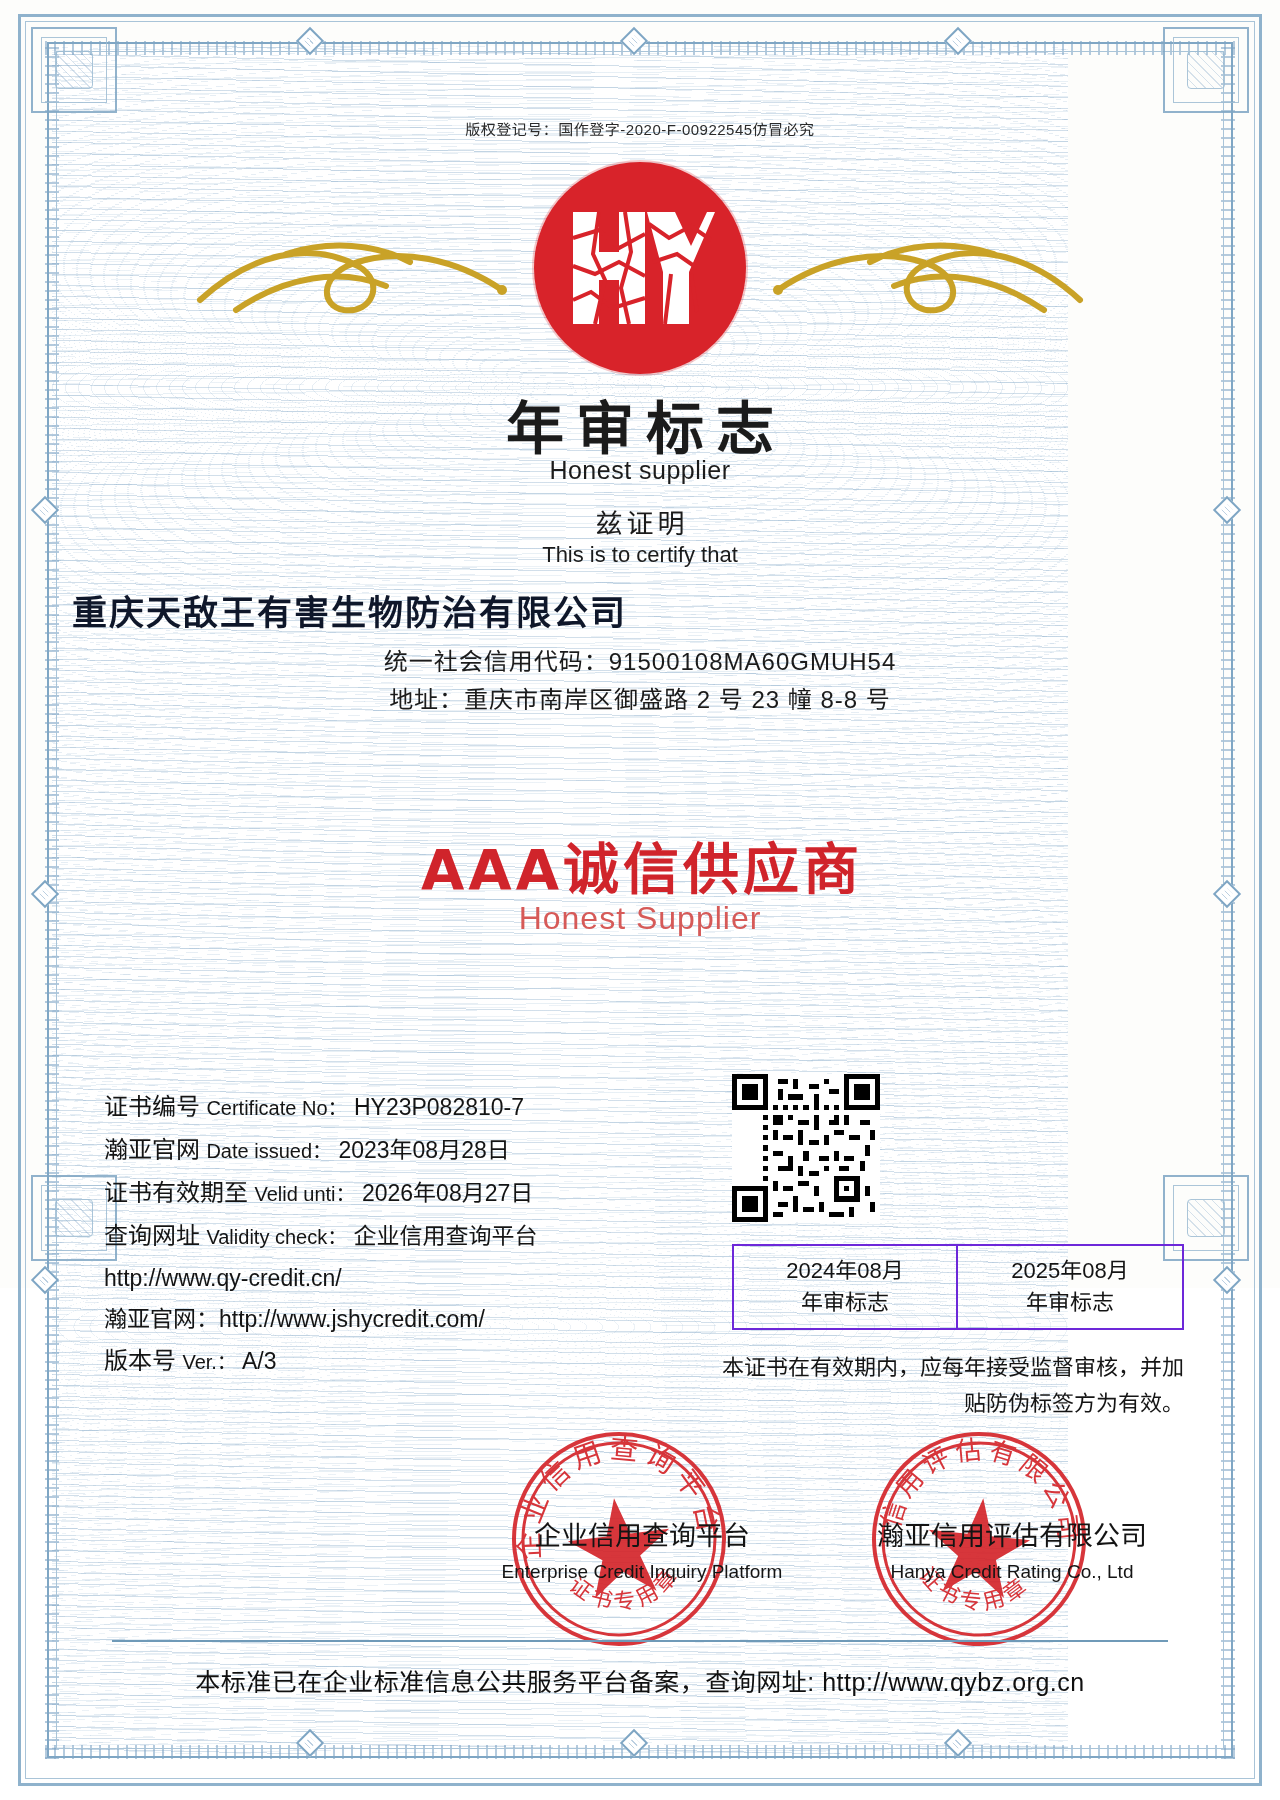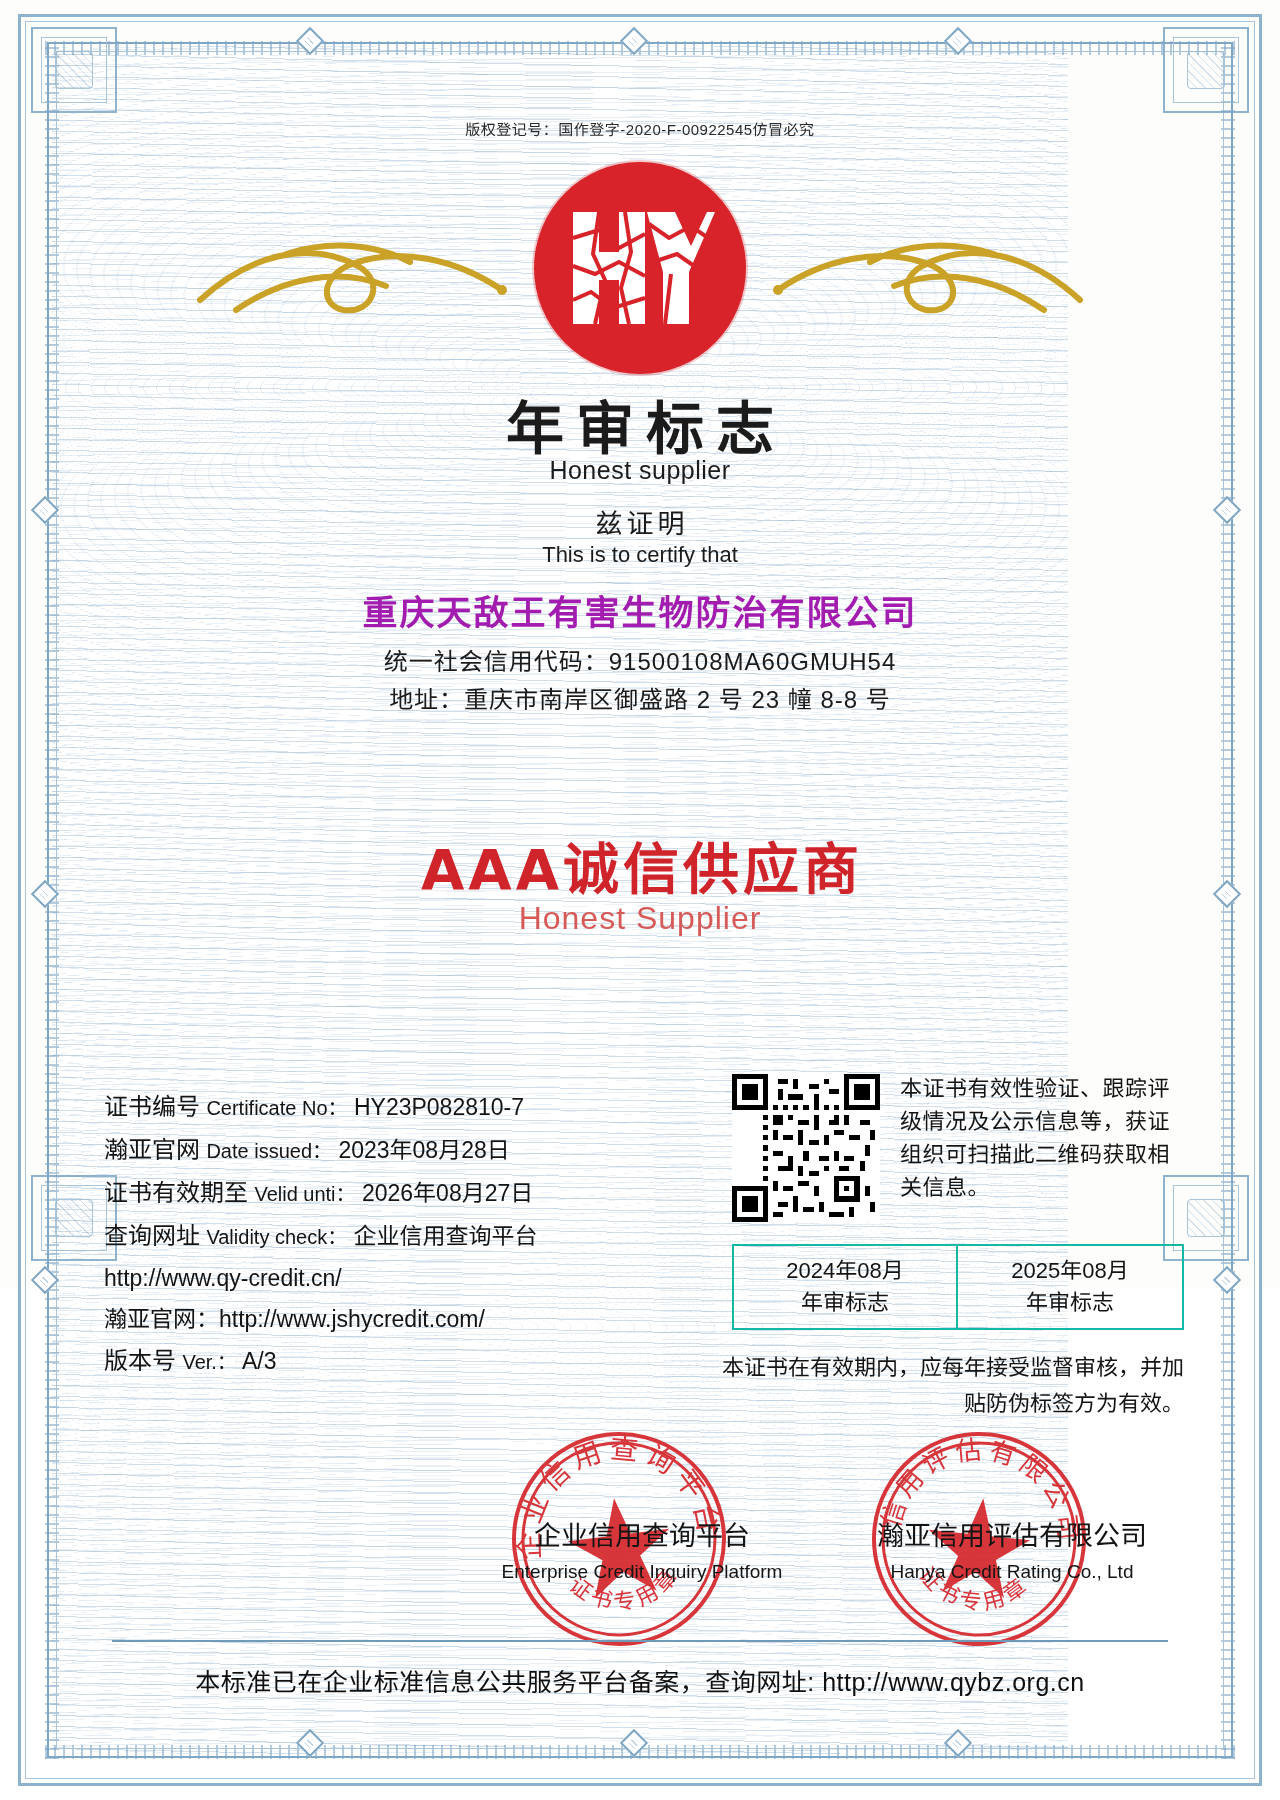--- a/index.html
+++ b/index.html
@@ -248,24 +248,23 @@
     left:0; right:0;
     text-align:center;
     font-size: 22px;
     color: #1b1b1b;
   }
 
   .company-name{
     position:absolute;
     top: 520px;
     left:0; right:0;
-    text-align:center;
     font-size: 35px;
     font-weight: 700;
-    color: #a21caf;
+    color: #0f172a;
     letter-spacing: 2px;
   }
   .credit-code{
     position:absolute;
     top: 578px;
     left:0; right:0;
     text-align:center;
     font-size: 24px;
     color: #1b1b1b;
     letter-spacing: 1px;
@@ -342,21 +341,21 @@
     position:absolute;
     left: 660px;
     top: 1180px;
     width: 452px;
     display:flex;
     gap: 0px;
   }
   .stamp-box{
     width: 226px;
     height: 86px;
-    border: 2px solid #14b8a6;
+    border: 2px solid #6d28d9;
     box-sizing:border-box;
     display:flex;
     flex-direction:column;
     align-items:center;
     justify-content:center;
     font-size: 22px;
     color:#141414;
     line-height: 32px;
   }
   .stamp-box + .stamp-box{ border-left: 0; }
@@ -626,21 +625,20 @@
           <rect x="19" y="27" width="3" height="1"></rect>
             <rect x="23" y="26" width="1" height="2"></rect>
           <rect x="26" y="22" width="1" height="2"></rect>
             <rect x="27" y="25" width="1" height="2"></rect>
           <rect x="8" y="27" width="2" height="1"></rect>
             <rect x="20" y="8" width="1" height="1"></rect>
         </g>
       </svg>
     </div>
 
-    <div class="qr-note">本证书有效性验证、跟踪评级情况及公示信息等，获证组织可扫描此二维码获取相关信息。</div>
 
     <div class="stamp-boxes">
       <div class="stamp-box">
         <div>2024年08月</div>
         <div>年审标志</div>
       </div>
       <div class="stamp-box">
         <div>2025年08月</div>
         <div>年审标志</div>
       </div>

